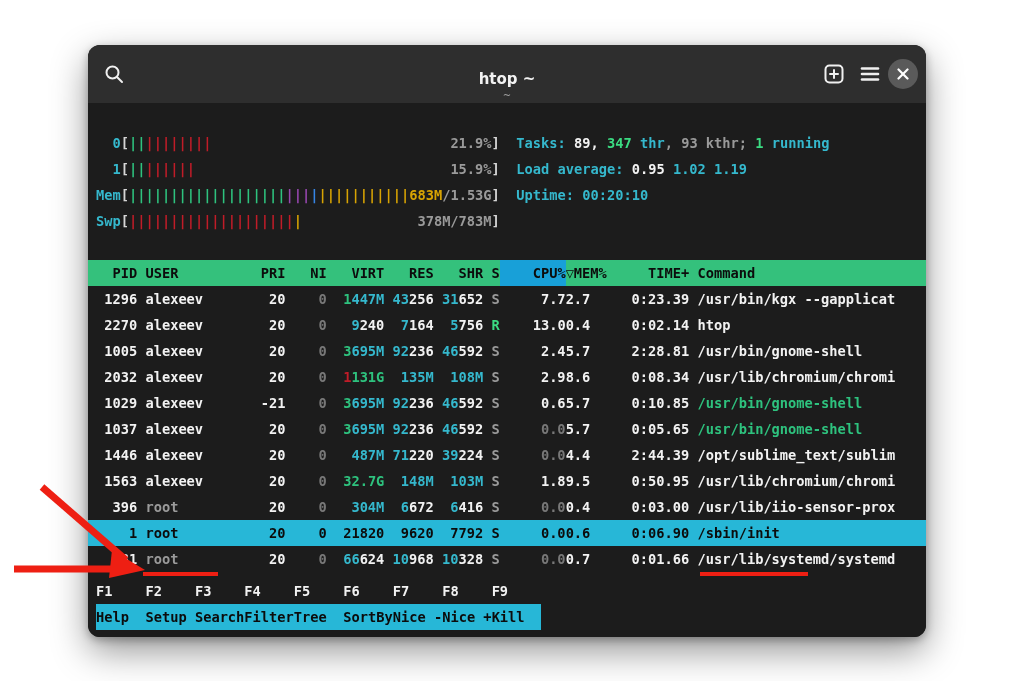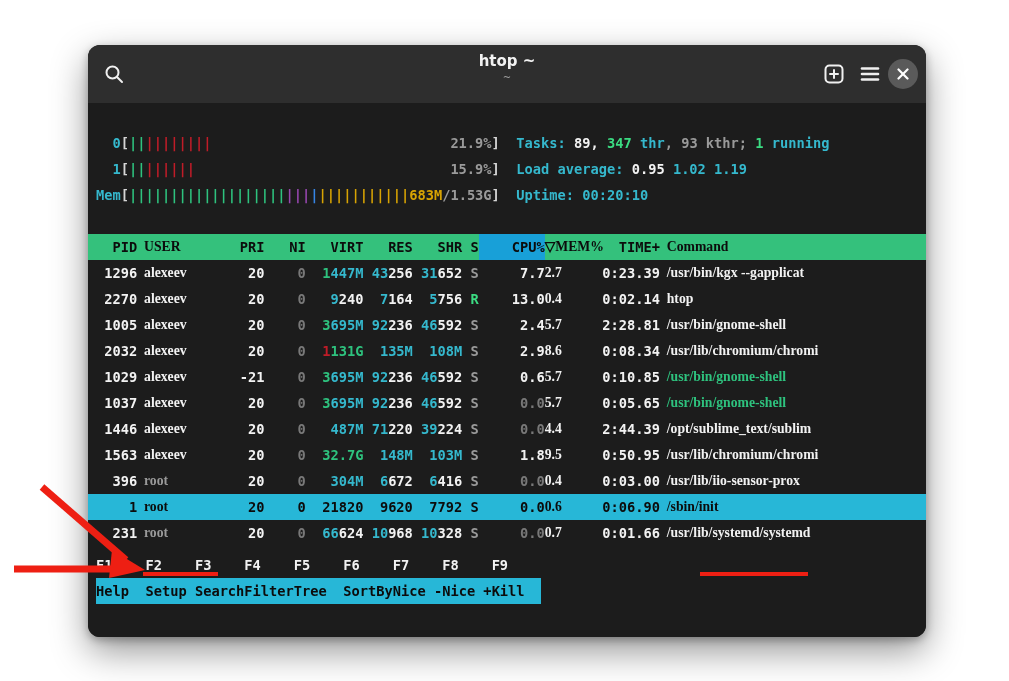--- a/index.html
+++ b/index.html
@@ -19,36 +19,36 @@
   }
   .tb-btn{position:absolute;top:50%;transform:translateY(-50%);width:28px;height:28px;
     display:flex;align-items:center;justify-content:center;border:none;background:transparent;
     cursor:pointer;padding:0;}
   .tb-btn svg{display:block;}
   .search-btn{left:12px;}
   .newtab-btn{right:78px;}
   .menu-btn{right:42px;}
   .close-btn{right:8px;width:30px;height:30px;background:#5a5a5a;border-radius:50%;}
   .title-block{
-    position:absolute;left:50%;top:7px;transform:translateX(-50%);
+    position:absolute;left:50%;top:25px;transform:translateX(-50%);
     text-align:center;color:#f2f2f2;
   }
   .title-main{font-size:15px;font-weight:bold;line-height:19px;white-space:pre;}
   .title-sub{font-size:10px;color:#9f9f9f;line-height:13px;}
   .term{
     position:absolute;top:58px;left:0;right:0;bottom:0;
     background:var(--c-term-bg,#1c1c1c);
     padding:27px 6px 0 8px;
     font-family:"DejaVu Sans Mono", monospace;
     font-weight:700;font-size:13.7px;line-height:26px;
     color:var(--c-white,#f2f2f2);
   }
   .line{white-space:pre;height:26px;}
   .cell{display:inline-block;white-space:pre;vertical-align:top;}
-  .ar{text-align:right;} .al{text-align:left;font-family:Liberation Serif, serif;}
+  .ar{text-align:right;} .al{text-align:left;}
   .mlabel{display:inline-block;width:3ch;text-align:right;}
   
   .c-white{color:var(--c-white);} .c-gray{color:var(--c-gray);} .c-dim{color:var(--c-dim);}
   .c-cyan{color:var(--c-cyan);} .c-green{color:var(--c-green);} .c-brightgreen{color:var(--c-brightgreen);}
   .c-yellow{color:var(--c-yellow);} .c-red{color:var(--c-red);} .c-purple{color:var(--c-purple);}
   .c-blue{color:var(--c-blue);} .c-black{color:var(--c-black);} .c-bracket{color:var(--c-bracket);}
   
   .tab{color:var(--c-black);cursor:pointer;}
   .tab.active{background:var(--c-header-bg);}
   .tab.io{background:var(--c-tab-blue-bg);}
@@ -115,20 +115,21 @@
         </svg>
       </span>
     </button>
   </div>
 
   <div class="term">
     <div id="meter-lines">
         <div class="line"><span class="mlabel c-cyan">0</span><span class="c-bracket">[</span><span class="c-green">||</span><span class="c-red">||||||||</span><span>                             </span><span class="c-gray">21.9%</span><span class="c-bracket">]</span><span>  </span><span><span class="c-cyan">Tasks: </span><span class="c-white">89, </span><span class="c-brightgreen">347</span><span class="c-cyan"> thr</span><span class="c-gray">, 93 kthr; </span><span class="c-brightgreen">1</span><span class="c-cyan"> running</span></span></div>
         <div class="line"><span class="mlabel c-cyan">1</span><span class="c-bracket">[</span><span class="c-green">||</span><span class="c-red">||||||</span><span>                               </span><span class="c-gray">15.9%</span><span class="c-bracket">]</span><span>  </span><span><span class="c-cyan">Load average: </span><span class="c-white">0.95 </span><span class="c-cyan">1.02 </span><span class="c-cyan">1.19</span></span></div>
         <div class="line"><span class="mlabel c-cyan">Mem</span><span class="c-bracket">[</span><span class="c-green">|||||||||||||||||||</span><span class="c-purple">|||</span><span class="c-blue">|</span><span class="c-yellow">|||||||||||</span><span class="c-yellow">683M</span><span class="c-gray">/1.53G</span><span class="c-bracket">]</span><span>  </span><span><span class="c-cyan">Uptime: </span><span class="c-cyan">00:20:10</span></span></div>
+        <div class="line"><span class="mlabel c-cyan">Swp</span><span class="c-bracket">[</span><span class="c-red">||||||||||||||||||||</span><span class="c-yellow">|</span><span>              </span><span class="c-gray">378M/783M</span><span class="c-bracket">]</span></div>
       </div>
     <div class="line"></div>
     <div class="line header-row" id="header-row"><span class="cell ar" style="width: 5ch;">PID</span><span class="cell al" style="width: 1ch;"> </span><span class="cell al" style="width: 14ch;">USER</span><span class="cell ar" style="width: 3ch;">PRI</span><span class="cell ar" style="width: 5ch;">NI</span><span class="cell ar" style="width: 7ch;">VIRT</span><span class="cell ar" style="width: 6ch;">RES</span><span class="cell ar" style="width: 6ch;">SHR</span><span class="cell ar" style="width: 2ch;">S</span><span class="cell ar sorted" style="width: 8ch;">CPU%</span><span class="cell al" style="width: 6ch;">▽MEM%</span><span class="cell ar" style="width: 9ch;">TIME+</span><span class="cell al" style="width: 1ch;"> </span><span class="cell al">Command</span></div>
     <div id="rows">
         <div class="line row"><span class="cell ar" style="width: 5ch;"><span class="c-white">1296</span></span><span class="cell al" style="width: 1ch;"> </span><span class="cell al" style="width: 14ch;"><span class="c-white">alexeev</span></span><span class="cell ar" style="width: 3ch;"><span class="c-white">20</span></span><span class="cell ar" style="width: 5ch;"><span class="c-dim">0</span></span><span class="cell ar" style="width: 7ch;"><span class="c-green">1</span><span class="c-cyan">447M</span></span><span class="cell ar" style="width: 6ch;"><span class="c-cyan">43</span><span class="c-white">256</span></span><span class="cell ar" style="width: 6ch;"><span class="c-cyan">31</span><span class="c-white">652</span></span><span class="cell ar" style="width: 2ch;"><span class="c-gray">S</span></span><span class="cell ar" style="width: 8ch;"><span class="c-white">7.7</span></span><span class="cell al" style="width: 6ch;"><span class="c-white">2.7</span></span><span class="cell ar" style="width: 9ch;"><span class="c-white">0:23.39</span></span><span class="cell al" style="width: 1ch;"> </span><span class="cell al"><span class="c-white">/usr/bin/kgx --gapplicat</span></span></div>
         <div class="line row"><span class="cell ar" style="width: 5ch;"><span class="c-white">2270</span></span><span class="cell al" style="width: 1ch;"> </span><span class="cell al" style="width: 14ch;"><span class="c-white">alexeev</span></span><span class="cell ar" style="width: 3ch;"><span class="c-white">20</span></span><span class="cell ar" style="width: 5ch;"><span class="c-dim">0</span></span><span class="cell ar" style="width: 7ch;"><span class="c-cyan">9</span><span class="c-white">240</span></span><span class="cell ar" style="width: 6ch;"><span class="c-cyan">7</span><span class="c-white">164</span></span><span class="cell ar" style="width: 6ch;"><span class="c-cyan">5</span><span class="c-white">756</span></span><span class="cell ar" style="width: 2ch;"><span class="c-brightgreen">R</span></span><span class="cell ar" style="width: 8ch;"><span class="c-white">13.0</span></span><span class="cell al" style="width: 6ch;"><span class="c-white">0.4</span></span><span class="cell ar" style="width: 9ch;"><span class="c-white">0:02.14</span></span><span class="cell al" style="width: 1ch;"> </span><span class="cell al"><span class="c-white">htop</span></span></div>
         <div class="line row"><span class="cell ar" style="width: 5ch;"><span class="c-white">1005</span></span><span class="cell al" style="width: 1ch;"> </span><span class="cell al" style="width: 14ch;"><span class="c-white">alexeev</span></span><span class="cell ar" style="width: 3ch;"><span class="c-white">20</span></span><span class="cell ar" style="width: 5ch;"><span class="c-dim">0</span></span><span class="cell ar" style="width: 7ch;"><span class="c-green">3</span><span class="c-cyan">695M</span></span><span class="cell ar" style="width: 6ch;"><span class="c-cyan">92</span><span class="c-white">236</span></span><span class="cell ar" style="width: 6ch;"><span class="c-cyan">46</span><span class="c-white">592</span></span><span class="cell ar" style="width: 2ch;"><span class="c-gray">S</span></span><span class="cell ar" style="width: 8ch;"><span class="c-white">2.4</span></span><span class="cell al" style="width: 6ch;"><span class="c-white">5.7</span></span><span class="cell ar" style="width: 9ch;"><span class="c-white">2:28.81</span></span><span class="cell al" style="width: 1ch;"> </span><span class="cell al"><span class="c-white">/usr/bin/gnome-shell</span></span></div>
         <div class="line row"><span class="cell ar" style="width: 5ch;"><span class="c-white">2032</span></span><span class="cell al" style="width: 1ch;"> </span><span class="cell al" style="width: 14ch;"><span class="c-white">alexeev</span></span><span class="cell ar" style="width: 3ch;"><span class="c-white">20</span></span><span class="cell ar" style="width: 5ch;"><span class="c-dim">0</span></span><span class="cell ar" style="width: 7ch;"><span class="c-red">1</span><span class="c-green">131G</span></span><span class="cell ar" style="width: 6ch;"><span class="c-cyan">135M</span></span><span class="cell ar" style="width: 6ch;"><span class="c-cyan">108M</span></span><span class="cell ar" style="width: 2ch;"><span class="c-gray">S</span></span><span class="cell ar" style="width: 8ch;"><span class="c-white">2.9</span></span><span class="cell al" style="width: 6ch;"><span class="c-white">8.6</span></span><span class="cell ar" style="width: 9ch;"><span class="c-white">0:08.34</span></span><span class="cell al" style="width: 1ch;"> </span><span class="cell al"><span class="c-white">/usr/lib/chromium/chromi</span></span></div>
         <div class="line row"><span class="cell ar" style="width: 5ch;"><span class="c-white">1029</span></span><span class="cell al" style="width: 1ch;"> </span><span class="cell al" style="width: 14ch;"><span class="c-white">alexeev</span></span><span class="cell ar" style="width: 3ch;"><span class="c-white">-21</span></span><span class="cell ar" style="width: 5ch;"><span class="c-dim">0</span></span><span class="cell ar" style="width: 7ch;"><span class="c-green">3</span><span class="c-cyan">695M</span></span><span class="cell ar" style="width: 6ch;"><span class="c-cyan">92</span><span class="c-white">236</span></span><span class="cell ar" style="width: 6ch;"><span class="c-cyan">46</span><span class="c-white">592</span></span><span class="cell ar" style="width: 2ch;"><span class="c-gray">S</span></span><span class="cell ar" style="width: 8ch;"><span class="c-white">0.6</span></span><span class="cell al" style="width: 6ch;"><span class="c-white">5.7</span></span><span class="cell ar" style="width: 9ch;"><span class="c-white">0:10.85</span></span><span class="cell al" style="width: 1ch;"> </span><span class="cell al"><span class="c-green">/usr/bin/gnome-shell</span></span></div>
         <div class="line row"><span class="cell ar" style="width: 5ch;"><span class="c-white">1037</span></span><span class="cell al" style="width: 1ch;"> </span><span class="cell al" style="width: 14ch;"><span class="c-white">alexeev</span></span><span class="cell ar" style="width: 3ch;"><span class="c-white">20</span></span><span class="cell ar" style="width: 5ch;"><span class="c-dim">0</span></span><span class="cell ar" style="width: 7ch;"><span class="c-green">3</span><span class="c-cyan">695M</span></span><span class="cell ar" style="width: 6ch;"><span class="c-cyan">92</span><span class="c-white">236</span></span><span class="cell ar" style="width: 6ch;"><span class="c-cyan">46</span><span class="c-white">592</span></span><span class="cell ar" style="width: 2ch;"><span class="c-gray">S</span></span><span class="cell ar" style="width: 8ch;"><span class="c-dim">0.0</span></span><span class="cell al" style="width: 6ch;"><span class="c-white">5.7</span></span><span class="cell ar" style="width: 9ch;"><span class="c-white">0:05.65</span></span><span class="cell al" style="width: 1ch;"> </span><span class="cell al"><span class="c-green">/usr/bin/gnome-shell</span></span></div>

